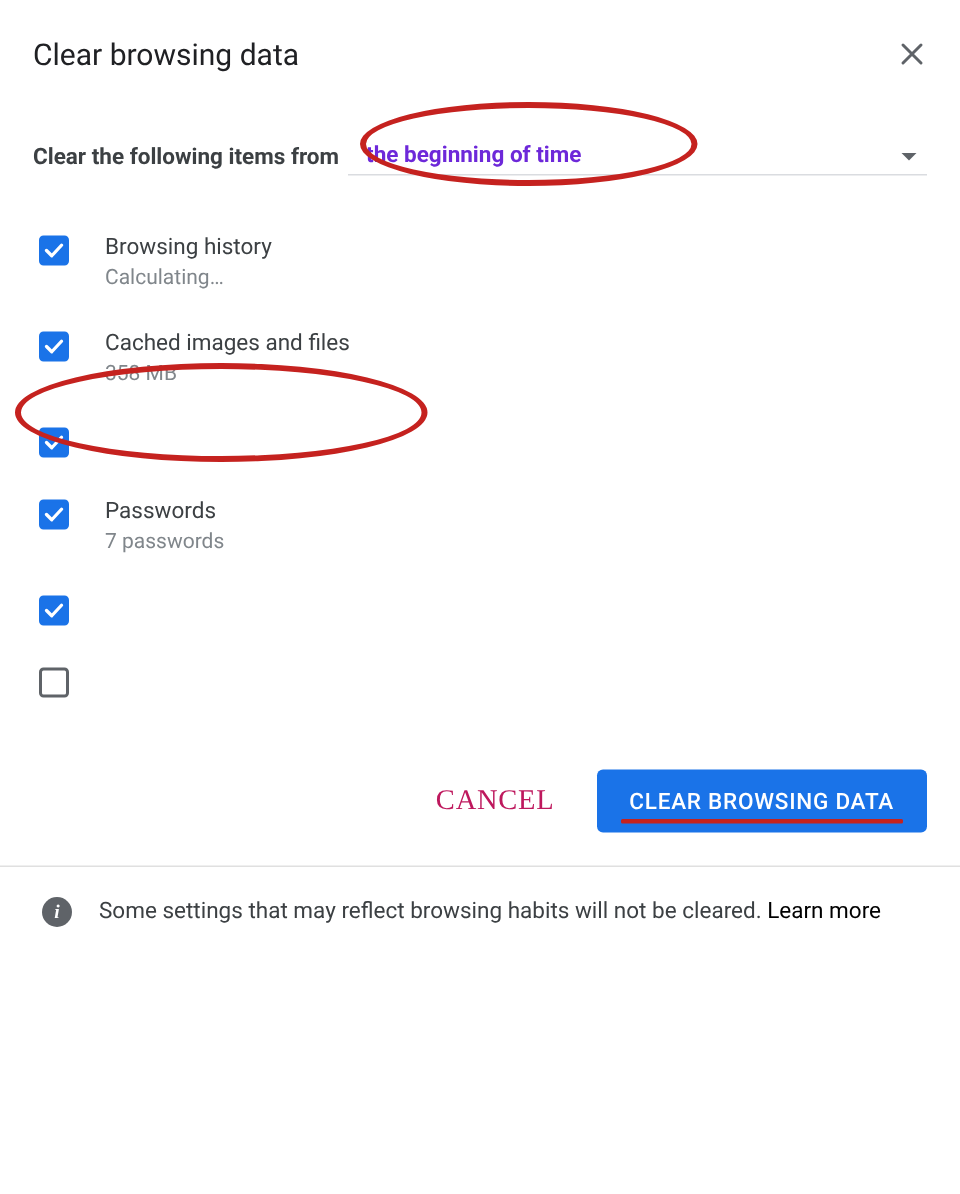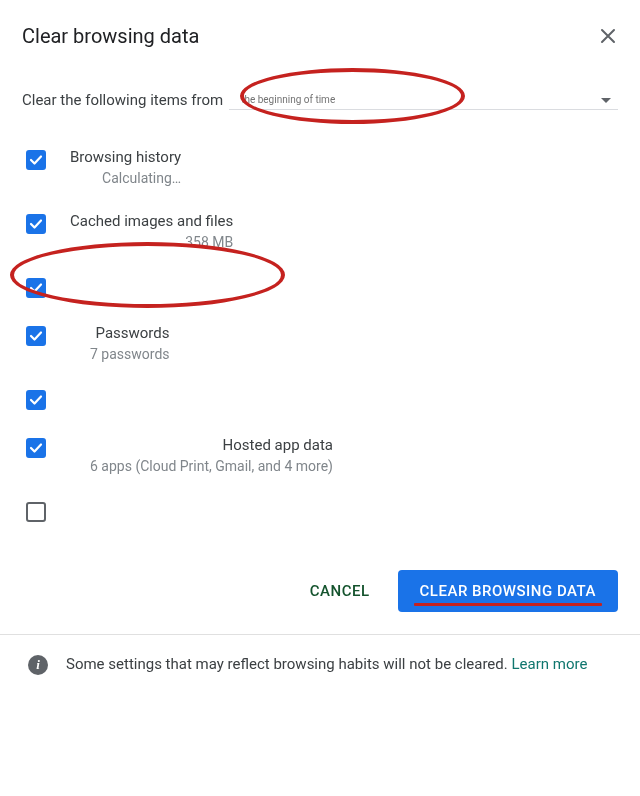--- a/index.html
+++ b/index.html
@@ -34,35 +34,36 @@
     align-items: center;
     justify-content: center;
   }
   .time-row {
     display: flex;
     align-items: center;
     font-size: 15px;
     color: #3c4043;
     margin-bottom: 30px;
     position: relative;
+    font-weight: bold;
   }
   .time-prefix {
     margin-right: 6px;
   }
   .time-select-wrap {
     position: relative;
     display: flex;
     align-items: center;
     flex: 1;
   }
   .time-select {
     border: none;
     border-bottom: 1px solid #dadce0;
-    font-size: 10px;
-    color: #737373;
+    font-size: 15px;
+    color: #6d28d9;
     padding: 4px 28px 4px 12px;
     cursor: pointer;
     flex: 1;
     background: transparent;
   }
   .caret {
     position: absolute;
     right: 6px;
     color: #5f6368;
     pointer-events: none;
@@ -96,45 +97,44 @@
   }
   .checkbox.unchecked {
     background: #fff;
     border: 2px solid #5f6368;
   }
   .checkbox svg { display: block; }
   .item-text {
     display: flex;
     flex-direction: column;
     gap: 4px;
-    align-items: flex-end;
   }
   .item-label {
     font-size: 15px;
     color: #3c4043;
   }
   .item-sub {
     font-size: 14px;
     color: #80868b;
-    margin-left: 20px;
   }
   .actions {
     display: flex;
     justify-content: flex-end;
     gap: 22px;
     padding: 30px 0 22px 0;
     align-items: center;
   }
   .btn-cancel {
-    font-size: 15px;
+    font-size: 19px;
     font-weight: 500;
-    color: #14532d;
+    color: #be185d;
     letter-spacing: 0.5px;
     cursor: pointer;
     padding: 8px 6px;
+    font-family: Liberation Serif, serif;
   }
   .btn-primary {
     background: #1a73e8;
     color: #fff;
     font-size: 15px;
     font-weight: 500;
     letter-spacing: 0.5px;
     padding: 12px 22px;
     border-radius: 4px;
     cursor: pointer;
@@ -175,21 +175,21 @@
     font-family: Georgia, serif;
     font-style: italic;
     margin-top: 2px;
   }
   .footer-text {
     font-size: 15px;
     color: #3c4043;
     line-height: 1.5;
   }
   .footer-link {
-    color: #0f766e;
+    color: #000000;
     cursor: pointer;
   }
   
   .ellipse {
     position: absolute;
     border: 4px solid #c5221f;
     border-radius: 50%;
     pointer-events: none;
   }
   .ellipse-1 {
@@ -272,31 +272,20 @@
         </div>
       </div>
       <div class="item-row">
         <div class="checkbox checked">
           <svg width="14" height="14" viewBox="0 0 14 14">
             <path d="M2 7 L5.5 10.5 L12 3.5" stroke="#fff" stroke-width="2.2" fill="none" stroke-linecap="round" stroke-linejoin="round"></path>
           </svg>
         </div>
       </div>
       <div class="item-row">
-        <div class="checkbox checked">
-          <svg width="14" height="14" viewBox="0 0 14 14">
-            <path d="M2 7 L5.5 10.5 L12 3.5" stroke="#fff" stroke-width="2.2" fill="none" stroke-linecap="round" stroke-linejoin="round"></path>
-          </svg>
-        </div>
-        <div class="item-text">
-          <div class="item-label">Hosted app data</div>
-          <div class="item-sub">6 apps (Cloud Print, Gmail, and 4 more)</div>
-        </div>
-      </div>
-      <div class="item-row">
         <div class="checkbox unchecked"></div>
       </div>
     </div>
 
   <div class="actions">
     <div class="btn-cancel">CANCEL</div>
     <div class="btn-primary">
       <span>CLEAR BROWSING DATA</span>
       <span class="btn-underline"></span>
     </div>

